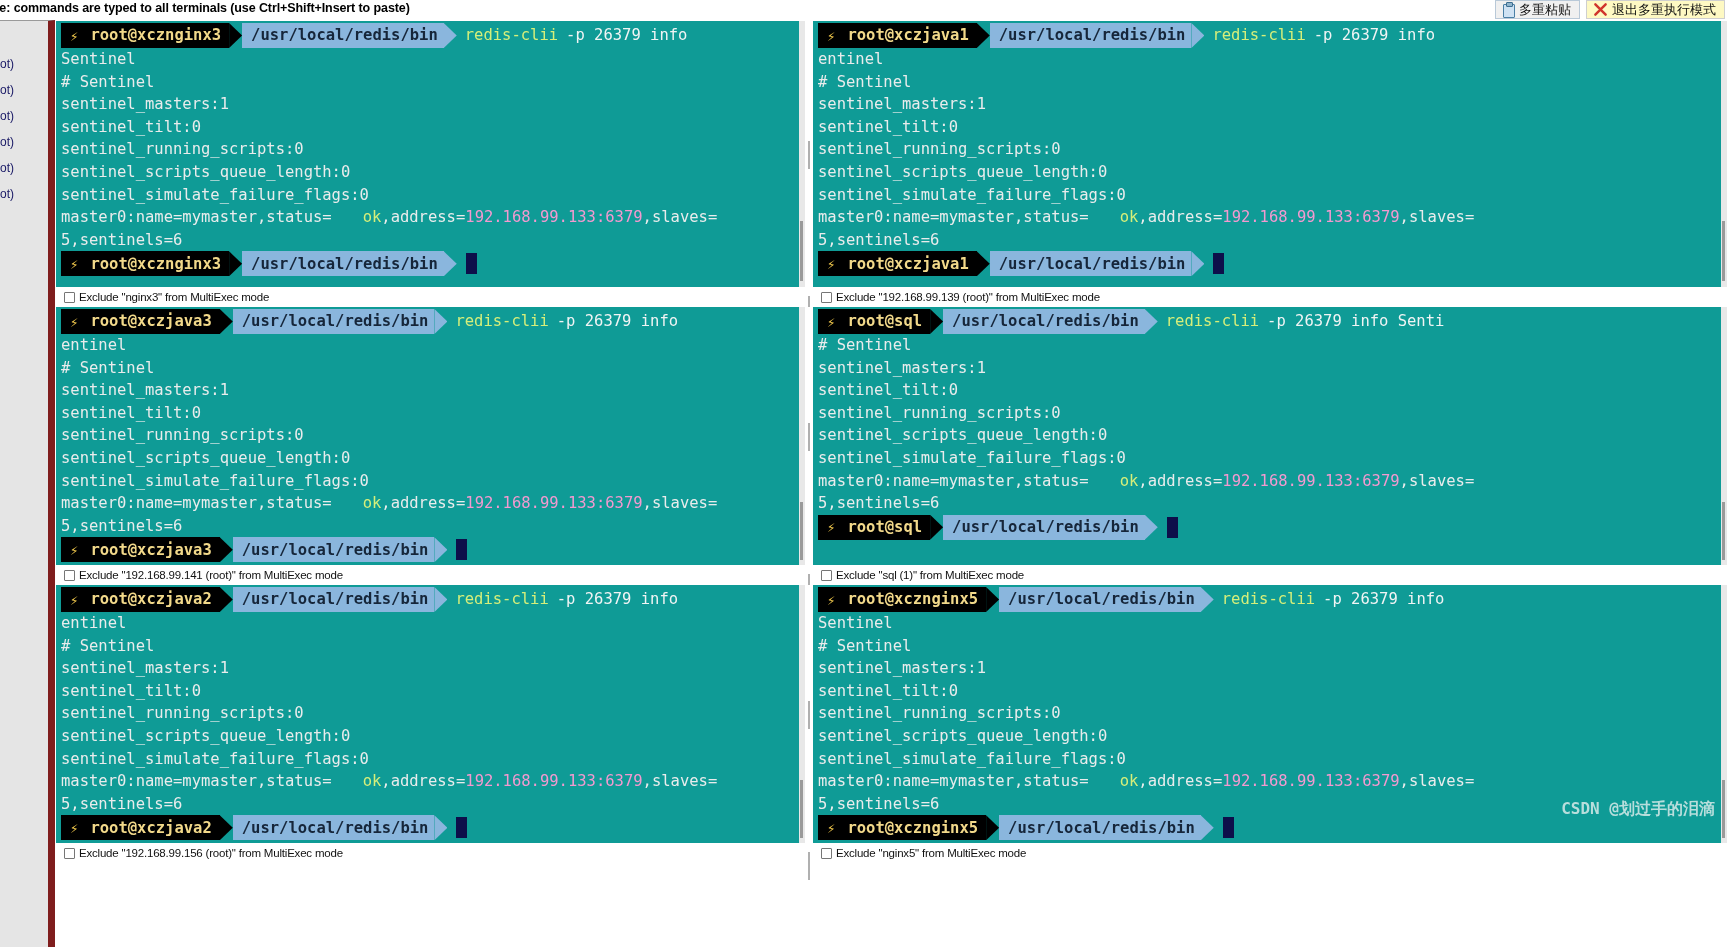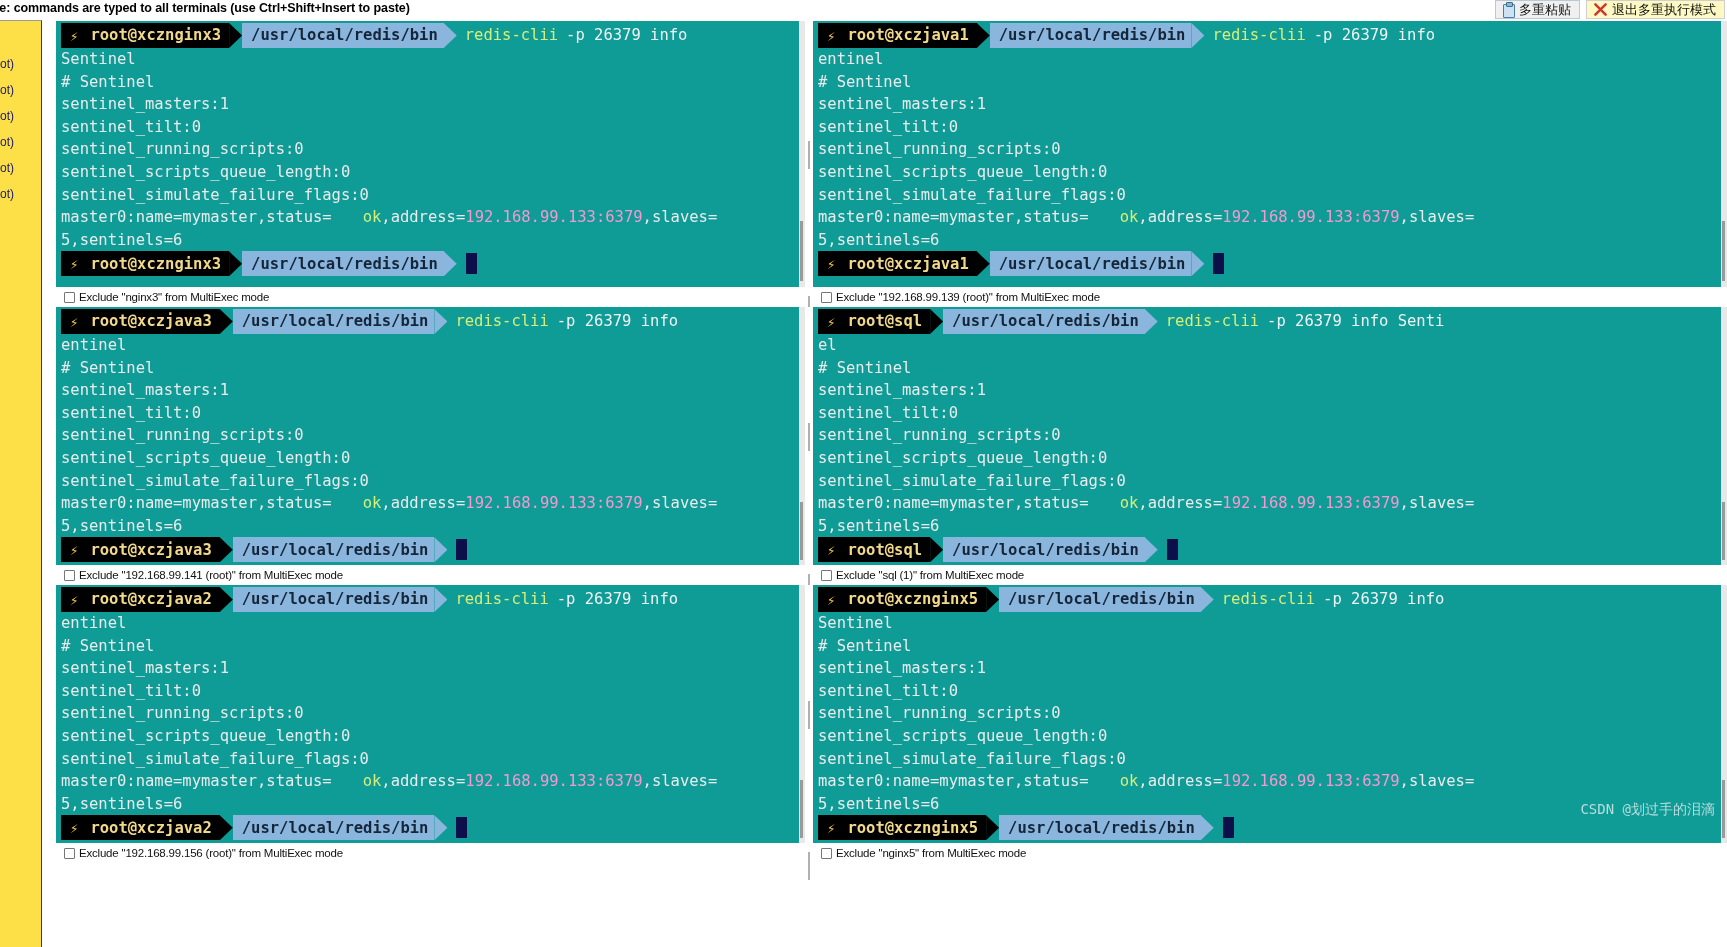--- a/index.html
+++ b/index.html
@@ -40,23 +40,23 @@
   }
   .ico-clip::after {
     content: ""; position: absolute; left: 4px; top: -1px;
     width: 5px; height: 3px; background: #8fb4cc;
     border: 1.2px solid #3d6e90; border-radius: 1px;
   }
   .ico-x { width: 15px; height: 15px; flex: none; display:block; }
 
   
   .sidepanel {
-    position: absolute; left: 0; top: 20px; width: 42px; height: 927px;
-    background: #fde047; border-top: 1px solid #9a9a9a;
-    border-right: 1px solid #7f1d1d;
+    position: absolute; left: 0; top: 20px; width: 55px; height: 927px;
+    background: #e5e5e5; border-top: 1px solid #9a9a9a;
+    border-right: 7px solid #7f1d1d;
     overflow: hidden;
   }
   .side-item {
     height: 26px; line-height: 26px;
     font-size: 12px; color: #1a1a66;
     padding-left: 0px; white-space: nowrap;
     overflow: hidden;
   }
   .side-spacer { height: 30px; }
 
@@ -134,22 +134,23 @@
   }
   .cbwrap { display: flex; align-items: center; gap: 4px; padding-left: 8px; }
   .cbbox {
     width: 11px; height: 11px; border: 1px solid #767676;
     background: #ffffff; border-radius: 1px; flex: none;
   }
   .cblabel { font-size: 11.5px; color: #111; white-space: nowrap; letter-spacing: -0.2px; }
 
   .watermark {
     position: absolute; right: 12px; bottom: 22px;
-    font-size: 14px; color: #b8dedc; white-space: nowrap;
+    font-size: 16px; color: #b8dedc; white-space: nowrap;
     pointer-events: none;
+    font-weight: bold;
   }
 </style>
 </head>
 <body>
 
 <div class="topbar">
   <div class="topbar-note">le: commands are typed to all terminals (use Ctrl+Shift+Insert to paste)</div>
   <div class="topbar-btns">
     <div class="tbtn">
       <span class="ico-clip"></span>
@@ -343,21 +344,20 @@
                 <span>root@sql</span>
               </div>
               <div class="pl-arrow1"></div>
               <div class="pl-path">/usr/local/redis/bin</div>
               <div class="pl-arrow2"></div>
               <div class="pl-cmd">
                 <span class="c-cmd">redis-clii</span>
                 <span class="c-args">-p 26379 info Senti</span>
               </div>
             </div>
-            <div class="line">el</div>
             <div class="line"># Sentinel</div>
             <div class="line">sentinel_masters:1</div>
             <div class="line">sentinel_tilt:0</div>
             <div class="line">sentinel_running_scripts:0</div>
             <div class="line">sentinel_scripts_queue_length:0</div>
             <div class="line">sentinel_simulate_failure_flags:0</div>
             <div class="line"><span>master0:name=mymaster,status=</span><span class="c-ok">ok</span><span>,address=</span><span class="c-addr">192.168.99.133:6379</span><span>,slaves=</span></div>
             <div class="line">5,sentinels=6</div>
             <div class="pl">
               <div class="pl-host">

